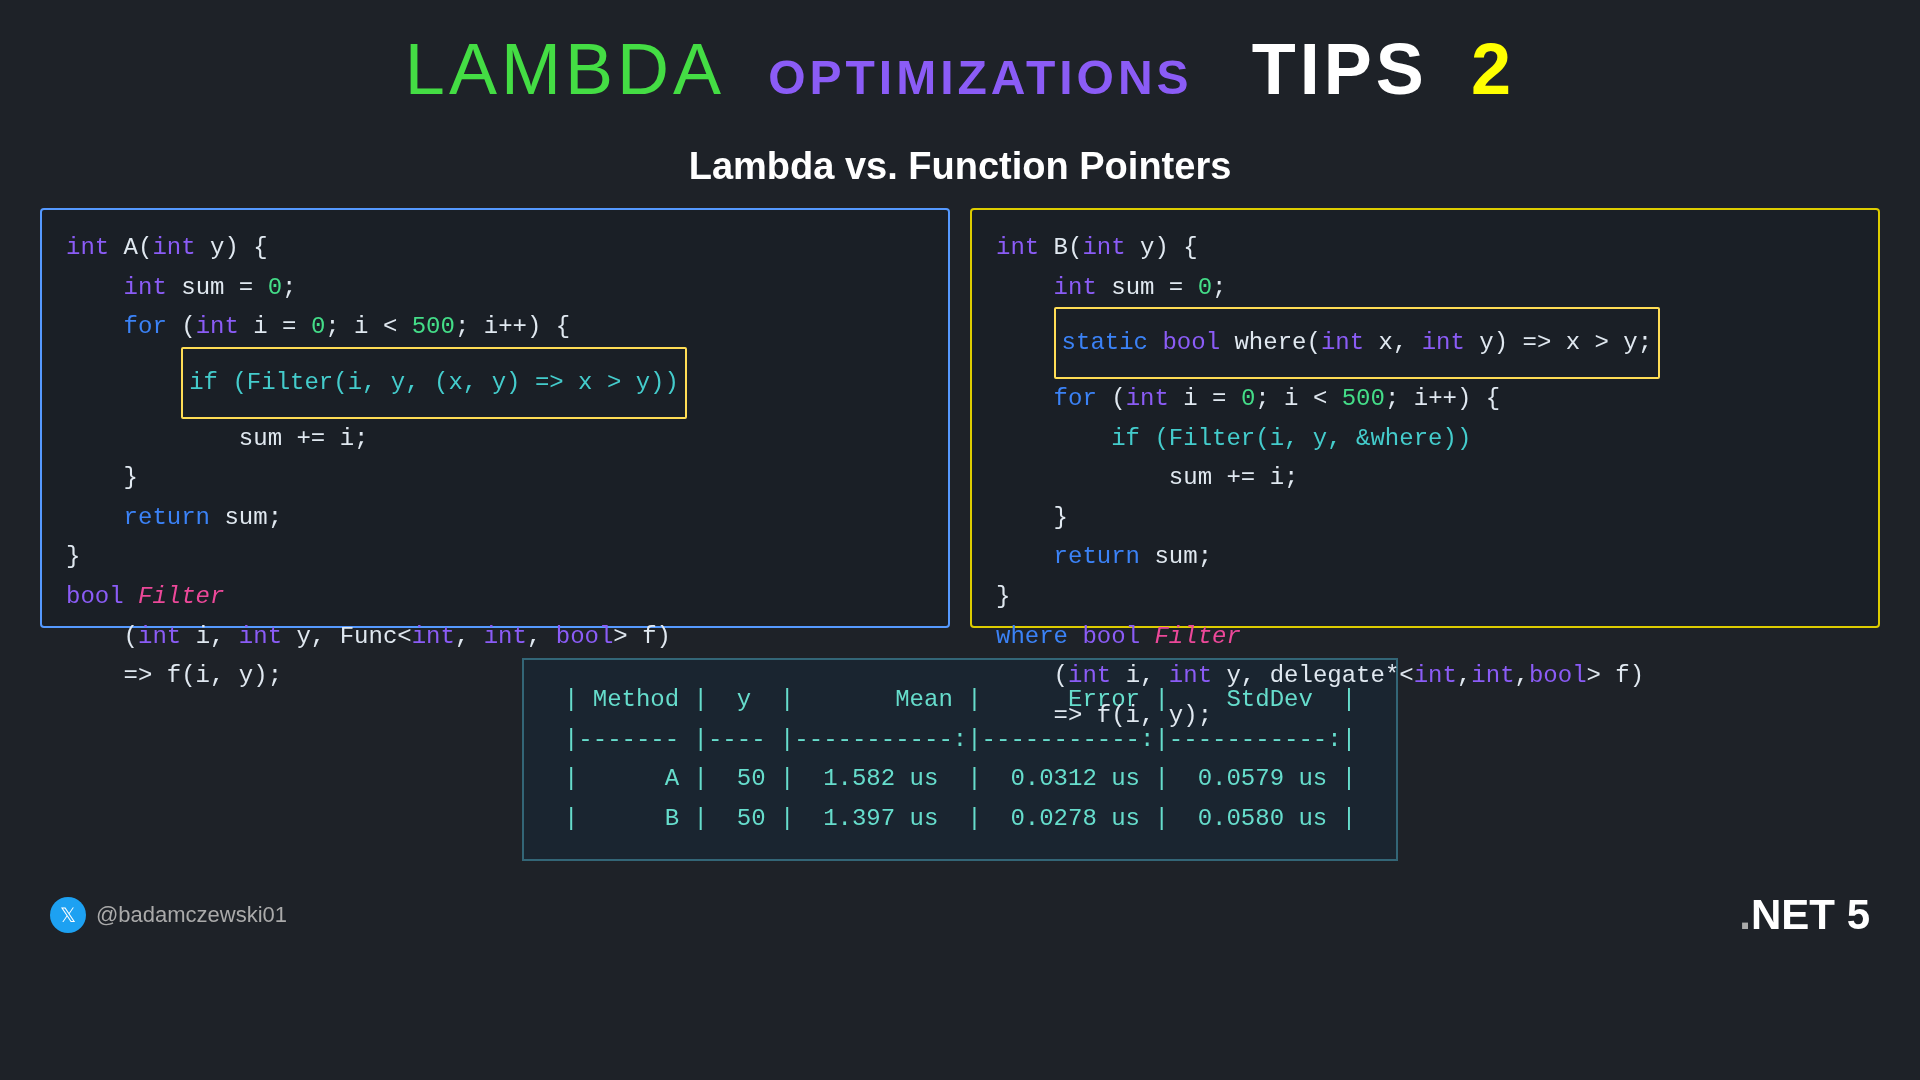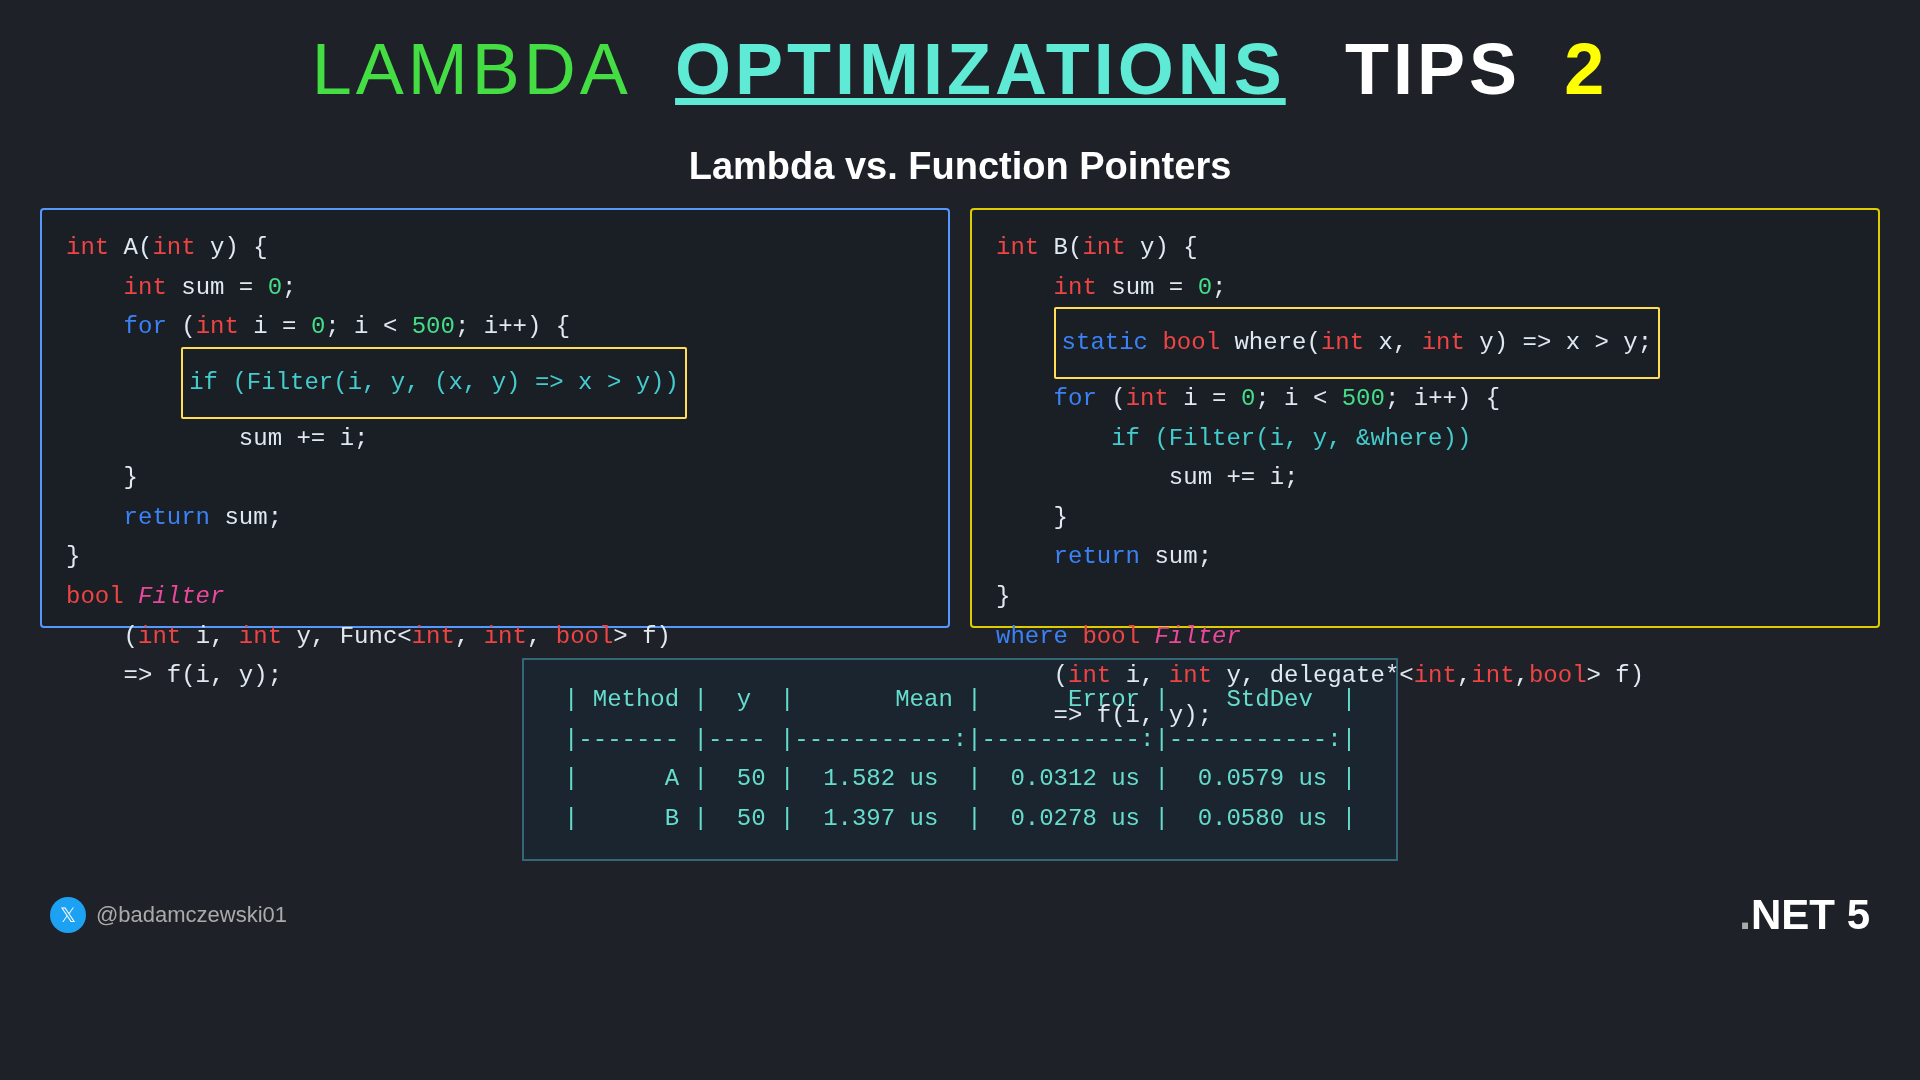--- a/index.html
+++ b/index.html
@@ -31,27 +31,26 @@
     .title-lambda {
       font-size: 72px;
       font-weight: 400;
       color: #44dd44;
       font-family: Arial Black, Arial, sans-serif;
       letter-spacing: 4px;
       text-transform: uppercase;
     }
 
     .title-optimizations {
-      font-size: 72px;
+      font-size: 48px;
       font-weight: 900;
-      color: #5eead4;
+      color: #8b5cf6;
       font-family: Arial Black, Arial, sans-serif;
       letter-spacing: 4px;
       text-transform: uppercase;
-      text-decoration: underline;
     }
 
     .title-tips {
       font-size: 72px;
       font-weight: 900;
       color: #ffffff;
       font-family: Arial Black, Arial, sans-serif;
       letter-spacing: 4px;
       text-transform: uppercase;
       margin-left: 16px;
@@ -96,21 +95,21 @@
     .code-panel-left {
       border-color: #5599ff;
     }
 
     .code-panel-right {
       border-color: #ddcc00;
     }
 
     
     .c-white   { color: #e0e8f0; }
-    .c-blue    { color: #ef4444; }
+    .c-blue    { color: #8b5cf6; }
     .c-green   { color: #44dd88; }
     .c-pink    { color: #3b82f6; }
     .c-yellow  { color: #ec4899; font-style: italic; }
     .c-teal    { color: #44cccc; }
 
     pre {
       font-family: 'Courier New', Courier, monospace;
       font-size: 24px;
       line-height: 1.65;
       white-space: pre;

